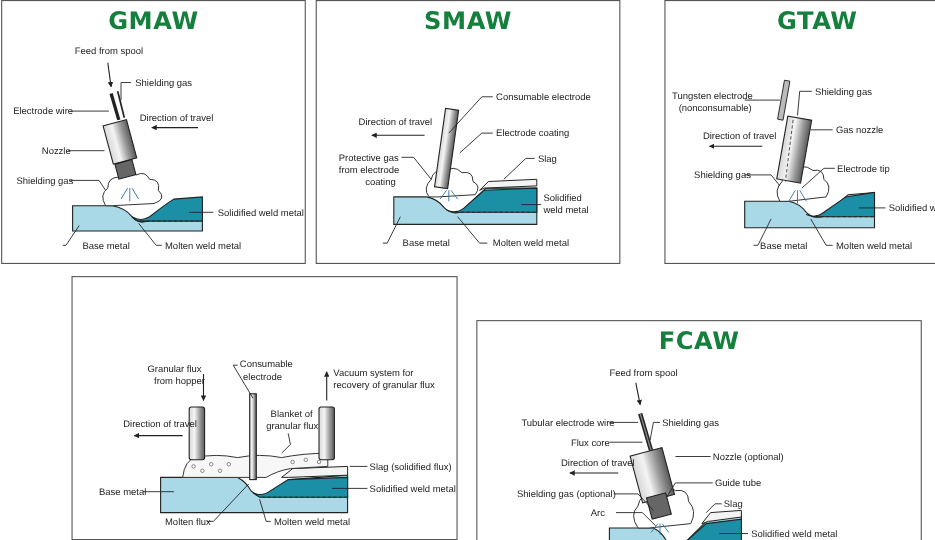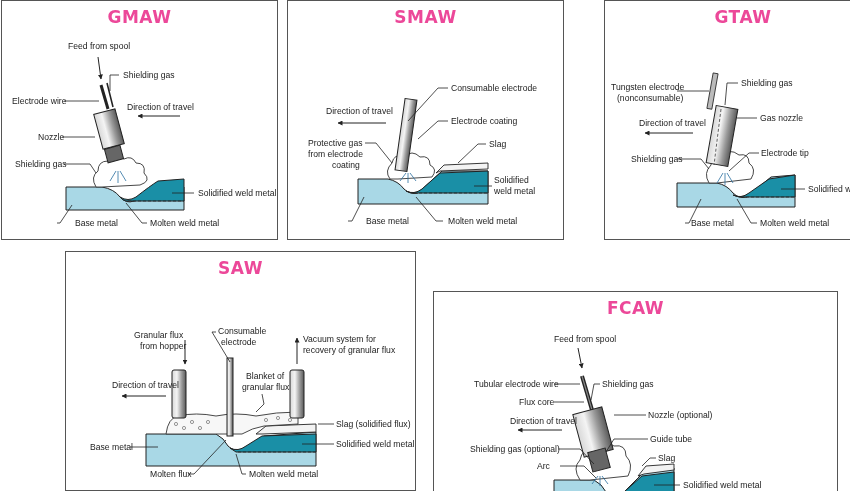--- a/index.html
+++ b/index.html
@@ -1,18 +1,18 @@
 <!DOCTYPE html>
 <html><head>
 <meta charset="utf-8">
 <style>
   html,body{margin:0;padding:0;background:#ffffff;}
   body{width:850px;height:491px;position:relative;overflow:hidden;font-family:"Liberation Sans",sans-serif;}
   .panel{position:absolute;border:1.5px solid #555;background:#fff;box-sizing:border-box;}
-  .panel .title{position:absolute;left:0;right:0;top:6px;text-align:center;font-family:"DejaVu Sans",sans-serif;font-weight:bold;font-size:17px;color:#ec4899;letter-spacing:0.5px;}
+  .panel .title{position:absolute;left:0;right:0;top:6px;text-align:center;font-family:"DejaVu Sans",sans-serif;font-weight:bold;font-size:22px;color:#15803d;letter-spacing:0.5px;}
   .panel svg{position:absolute;left:0;top:0;}
   .lbl{font-family:"Liberation Sans",sans-serif;font-size:8.6px;fill:#222;}
   .lead{stroke:#222;stroke-width:0.8;fill:none;}
   .base{fill:#a9d8e6;stroke:#222;stroke-width:1;}
   .weld{fill:#1a8fa6;stroke:#222;stroke-width:1;}
   .dash{stroke:#222;stroke-width:0.7;stroke-dasharray:3 2;fill:none;}
   .gas{fill:#fff;stroke:#333;stroke-width:0.9;}
   .metal{fill:url(#metalG);stroke:#222;stroke-width:1;}
   .slag{fill:#f3f3f3;stroke:#222;stroke-width:0.9;}
   .flux{fill:#f7f7f7;stroke:#333;stroke-width:0.9;}
@@ -144,21 +144,20 @@
     <text class="lbl" x="34" y="125">Direction of travel</text>
     <text class="lbl" x="156" y="155">Electrode tip</text>
     <text class="lbl" x="26" y="161">Shielding gas</text>
     <text class="lbl" x="203" y="191">Solidified weld metal</text>
     <text class="lbl" x="86" y="225">Base metal</text>
     <text class="lbl" x="155" y="225">Molten weld metal</text>
   </svg>
 </div>
 
 <div class="panel" style="left:65px;top:251px;width:351px;height:240px;">
-  <div class="title">SAW</div>
   <svg width="351" height="240">
     <path class="base" d="M80,182 L150,182 Q158,186 162,194 Q168,200 176,198 L198,184 L250,180 L250,214 L80,214 Z" style="fill: rgb(169, 216, 230);"></path>
     <path class="weld" d="M164,196 Q172,200 180,194 L196,184 L250,182 L250,200 L170,200 Z" style="fill: rgb(26, 143, 166);"></path>
     <path class="dash" d="M172,200 L250,200"></path>
     <path class="slag" d="M190,182 L200,174 L250,172 L250,180 L196,182 Z"></path>
     <path class="flux" d="M100,182 Q102,166 112,164 Q130,160 150,164 Q170,160 190,164 Q210,160 232,160 L232,172 L198,174 Q186,176 176,182 L150,182 Z"></path>
     <g fill="none" stroke="#555" stroke-width="0.6">
       <circle cx="110" cy="172" r="1.6"></circle>
         <circle cx="118" cy="176" r="1.6"></circle>
         <circle cx="126" cy="170" r="1.6"></circle>

